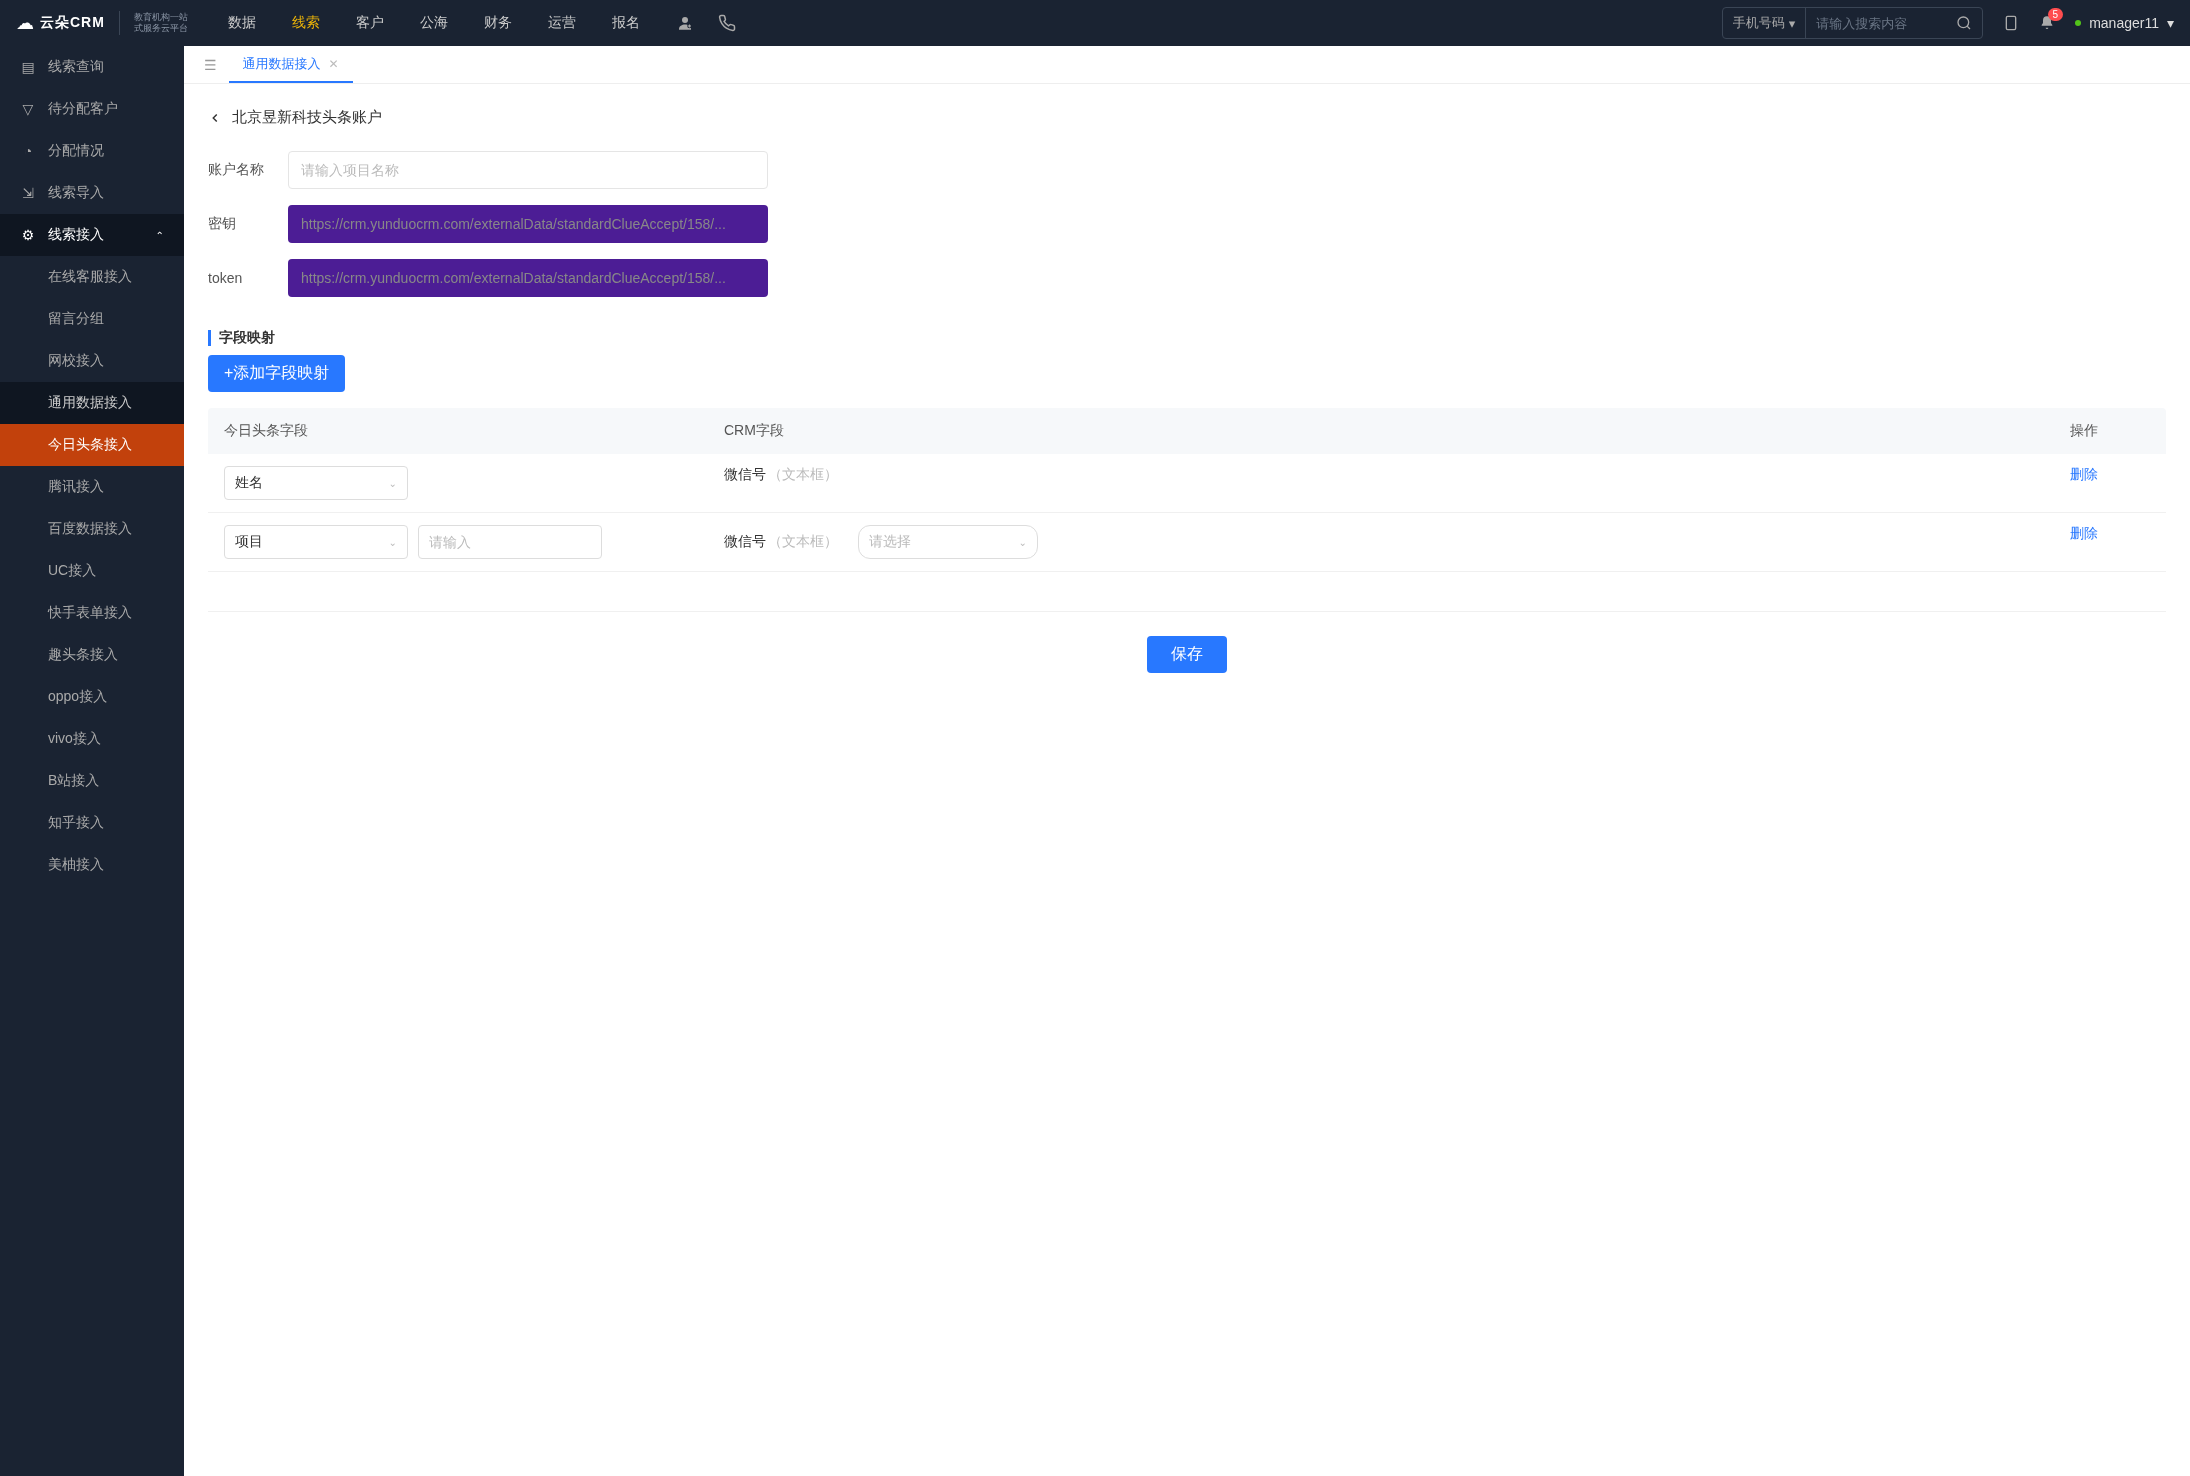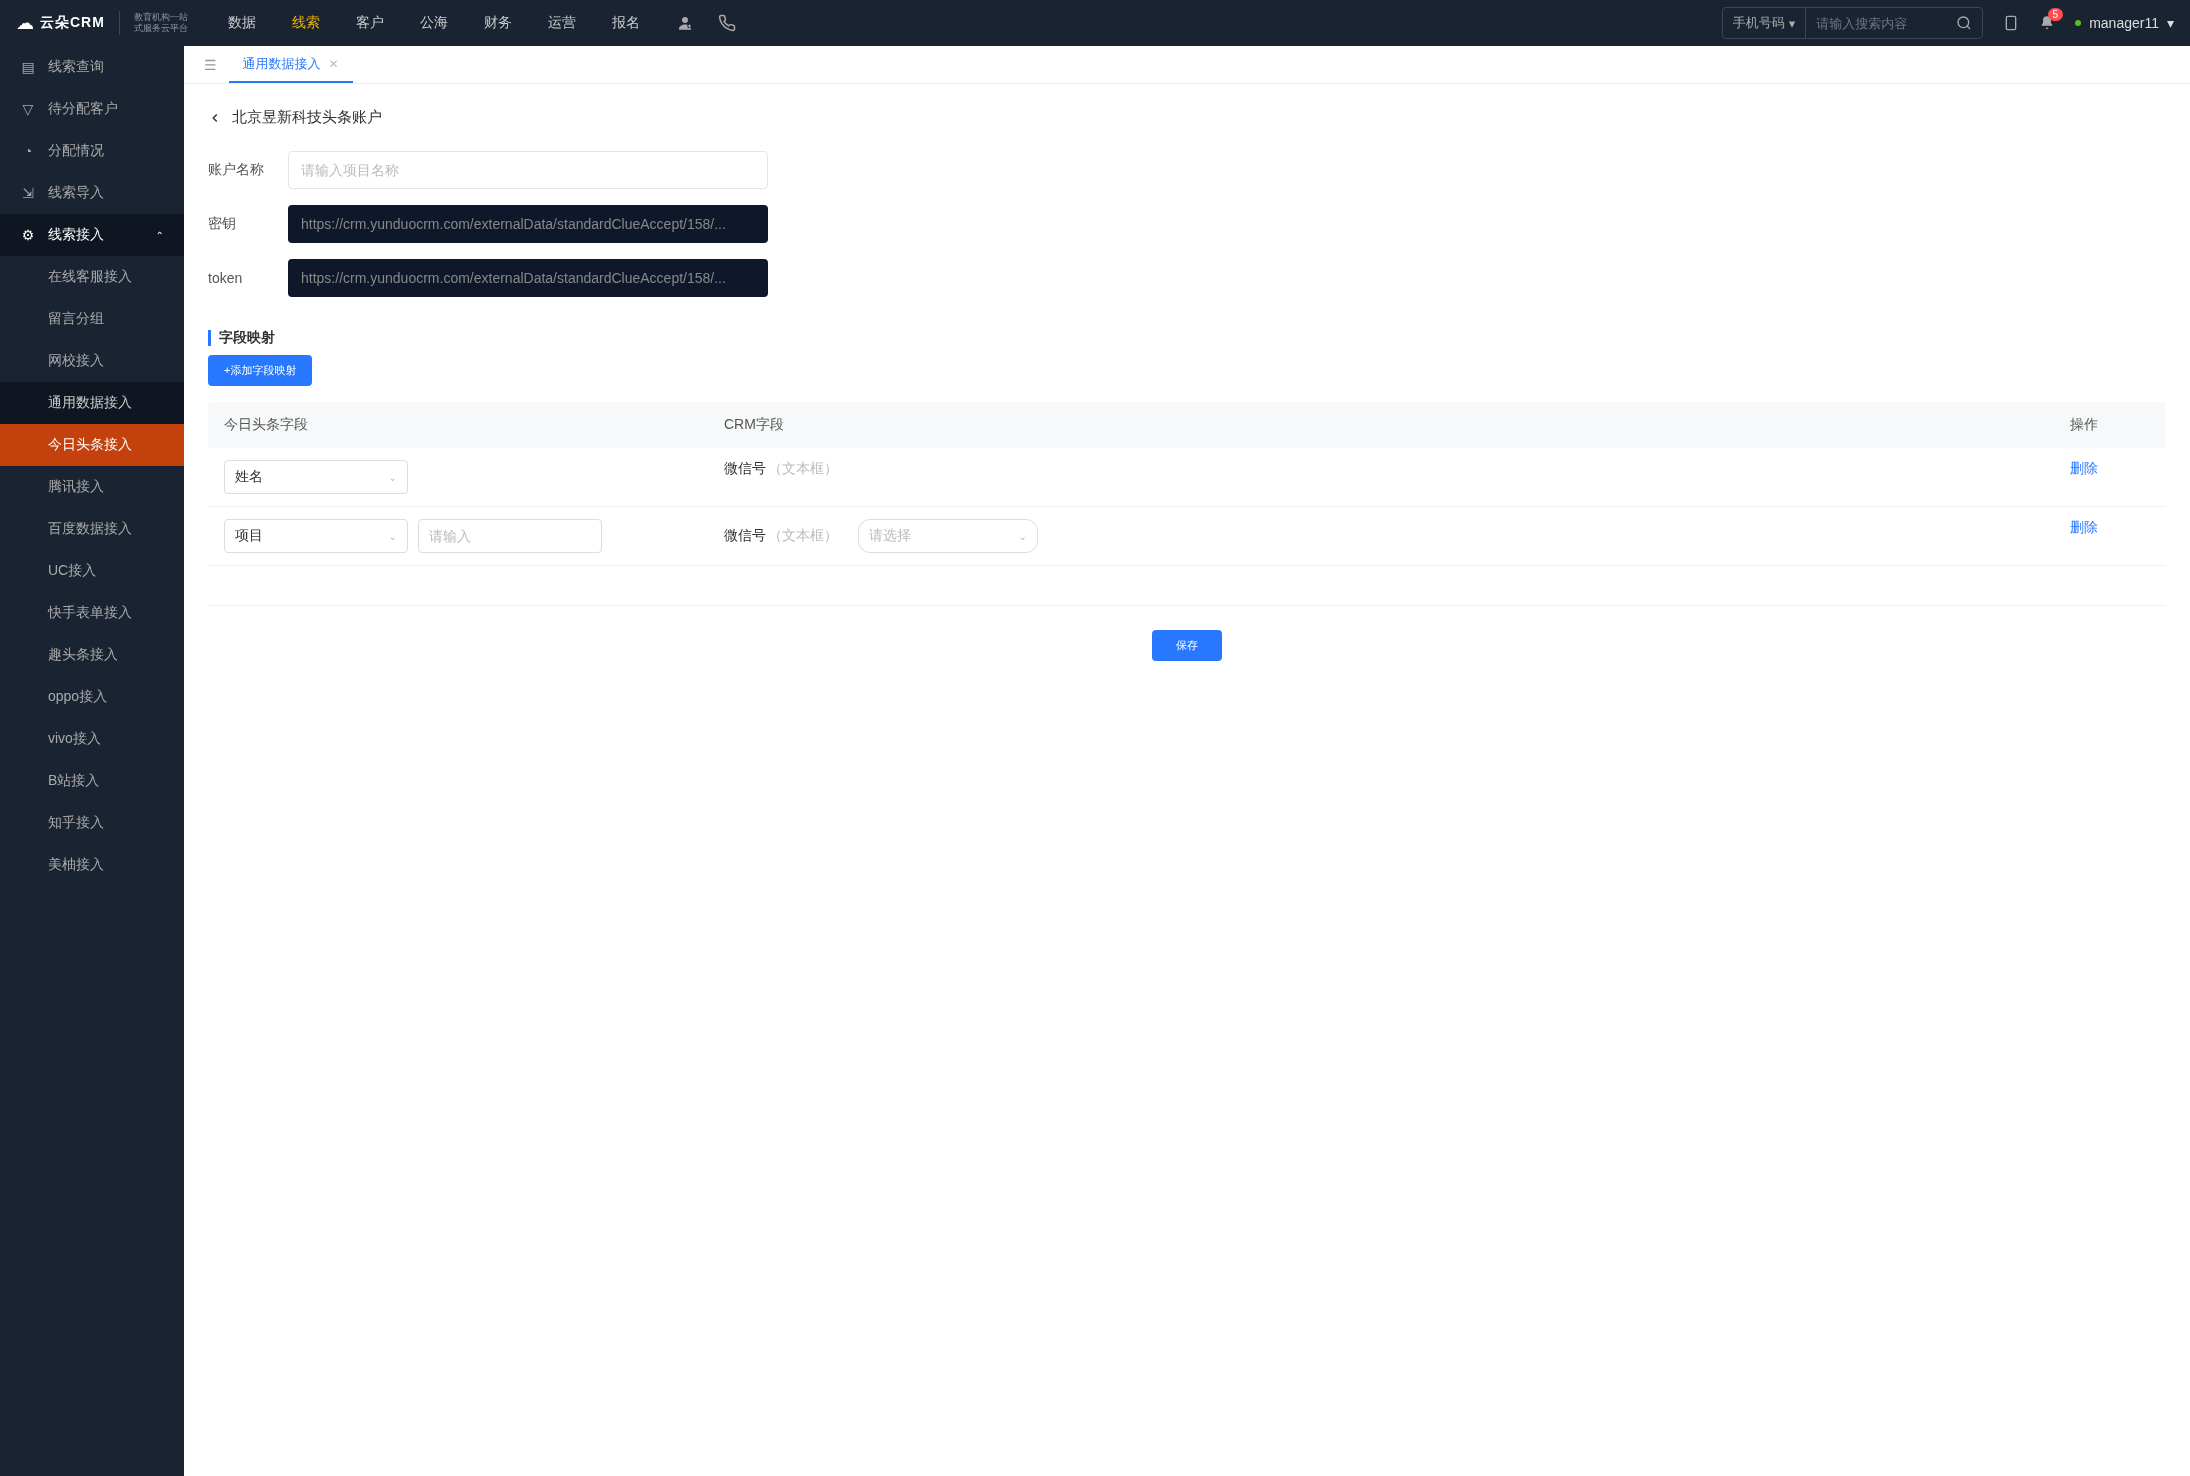--- a/index.html
+++ b/index.html
@@ -49,28 +49,28 @@
 
 .content { flex: 1; overflow-y: auto; padding: 24px 0; }
 .page-header { display: flex; align-items: center; gap: 10px; padding: 0 24px 16px; }
 .back-icon { cursor: pointer; font-size: 16px; color: #333; }
 .page-title { font-size: 15px; font-weight: 500; }
 
 .form-row { display: flex; align-items: center; padding: 8px 24px; gap: 16px; }
 .form-label { width: 64px; font-size: 14px; color: #555; text-align: left; }
 .form-input { flex: 0 0 480px; height: 38px; border: 1px solid #e5e5e5; border-radius: 4px; padding: 0 12px; font-size: 14px; outline: none; background: #fff; }
 .form-input::placeholder { color: #bbb; }
-.form-input.readonly { background: #0f172a; color: #888; border-color: transparent; }
+.form-input.readonly { background: #4c1d95; color: #888; border-color: transparent; }
 
 .section-header { display: flex; align-items: center; gap: 8px; padding: 24px 24px 8px; }
 .section-bar { width: 3px; height: 16px; background: #2878ff; }
 .section-title { font-size: 14px; font-weight: 600; }
 .section-hint { padding: 0 24px 16px 35px; color: #999; font-size: 13px; }
 
-.btn { display: inline-block; padding: 8px 16px; border-radius: 4px; cursor: pointer; font-size: 11px; border: none; }
+.btn { display: inline-block; padding: 8px 16px; border-radius: 4px; cursor: pointer; font-size: 16px; border: none; }
 .btn-primary { background: #2878ff; color: #fff; }
 .add-btn-row { padding: 0 24px 16px; }
 
 .table-wrap { padding: 0 24px; }
 .table-header { display: flex; background: #f6f8fa; padding: 14px 16px; border-radius: 4px 4px 0 0; font-size: 14px; color: #555; }
 .col-src { flex: 0 0 500px; }
 .col-crm { flex: 1; }
 .col-op { flex: 0 0 80px; }
 .table-row { display: flex; padding: 12px 16px; border-bottom: 1px solid #f0f0f0; }
 .select-box { width: 184px; height: 34px; border: 1px solid #ddd; border-radius: 4px; display: flex; align-items: center; justify-content: space-between; padding: 0 10px; cursor: pointer; font-size: 14px; background: #fff; }

